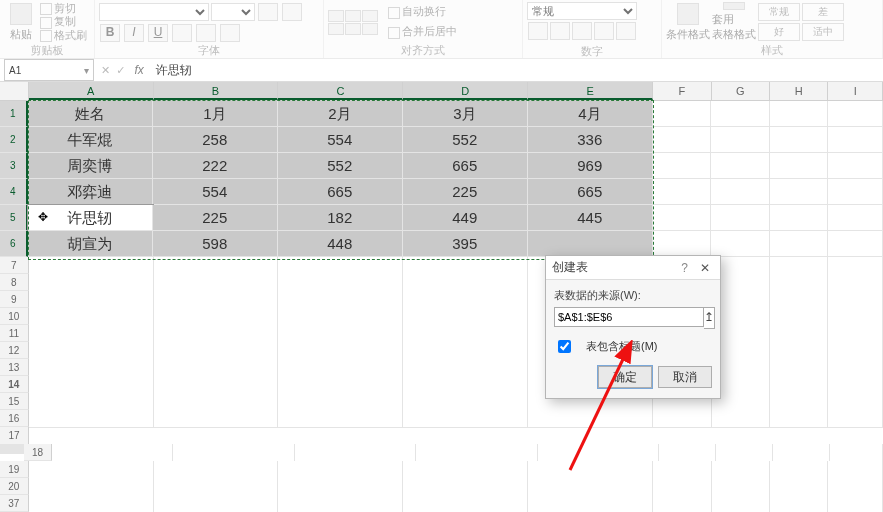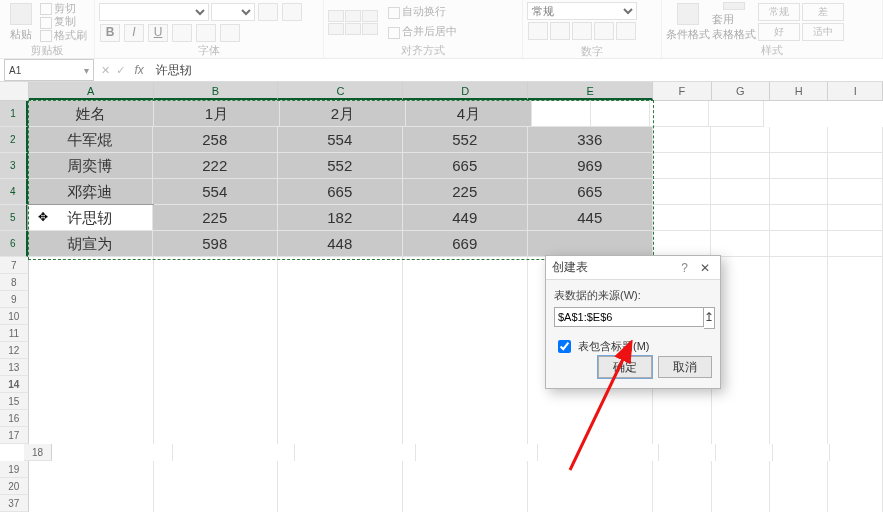--- a/index.html
+++ b/index.html
@@ -54,21 +54,21 @@
 
 
 .dialog{position:absolute;left:545px;top:255px;width:174px;background:#f6f6f6;border:1px solid #b5b5b5;box-shadow:4px 4px 12px rgba(0,0,0,.25);font-size:12px}
 .dlg-t{display:flex;align-items:center;justify-content:space-between;padding:3px 6px;background:#fff;border-bottom:1px solid #ddd;font-size:12px;color:#444}
 .dlg-t .x{cursor:pointer;color:#555;padding:0 4px}
 .dlg-t .q{color:#888;margin-left:auto;margin-right:8px}
 .dlg-b{padding:8px 8px 10px}
 .range{display:flex;margin:4px 0 8px}
 .range input{flex:1;height:18px;border:1px solid #aaa;font-size:11px;padding:0 3px}
 .range .pick{width:18px;height:20px;border:1px solid #aaa;border-left:none;text-align:center;line-height:18px;background:#fff;cursor:pointer}
-.chk{display:flex;align-items:center;gap:4px;font-size:11px;color:#333;}
+.chk{display:flex;align-items:center;gap:12px;font-size:11px;color:#333;margin-bottom:10px}
 .btns{display:flex;justify-content:flex-end;gap:6px}
 .btn{min-width:54px;height:22px;border:1px solid #adadad;background:#e9e9e9;font-size:12px;color:#333;cursor:pointer}
 .btn.primary{outline:1px solid #7aa7d8}
 
 
 .arrow{position:absolute;pointer-events:none}
 .cursor{position:absolute;font-size:12px;color:#000}
 </style>
 </head>
 <body>
@@ -171,20 +171,21 @@
     <div class="ch wG">G</div>
     <div class="ch wH">H</div>
     <div class="ch wI">I</div>
   </div>
   <div class="rows" id="rows">
       <div class="row sel tall">
         <div class="rh sel">1</div>
         <div class="cell wA sel" style="font-size: 15px;">姓名</div>
         <div class="cell wB sel" style="font-size: 15px;">1月</div>
         <div class="cell wC sel" style="font-size: 15px;">2月</div>
+        <div class="cell wD sel" style="font-size: 15px;">3月</div>
         <div class="cell wE sel" style="font-size: 15px;">4月</div>
         <div class="cell wF"></div>
         <div class="cell wG"></div>
         <div class="cell wH"></div>
         <div class="cell wI"></div>
       </div>
       <div class="row sel tall">
         <div class="rh sel">2</div>
         <div class="cell wA sel">牛军焜</div>
         <div class="cell wB sel">258</div>
@@ -230,21 +231,21 @@
         <div class="cell wF"></div>
         <div class="cell wG"></div>
         <div class="cell wH"></div>
         <div class="cell wI"></div>
       </div>
       <div class="row sel tall">
         <div class="rh sel">6</div>
         <div class="cell wA sel">胡宣为</div>
         <div class="cell wB sel">598</div>
         <div class="cell wC sel">448</div>
-        <div class="cell wD sel">669</div>
+        <div class="cell wD sel">395</div>
         <div class="cell wE sel"></div>
         <div class="cell wF"></div>
         <div class="cell wG"></div>
         <div class="cell wH"></div>
         <div class="cell wI"></div>
       </div>
       <div class="row" style="height: 17px;">
         <div class="rh" style="line-height: 17px;">7</div>
         <div class="cell wA" style="line-height: 17px; height: 17px;"></div>
         <div class="cell wB" style="line-height: 17px; height: 17px;"></div>
@@ -357,21 +358,21 @@
         <div class="cell wA" style="line-height: 17px; height: 17px;"></div>
         <div class="cell wB" style="line-height: 17px; height: 17px;"></div>
         <div class="cell wC" style="line-height: 17px; height: 17px;"></div>
         <div class="cell wD" style="line-height: 17px; height: 17px;"></div>
         <div class="cell wE" style="line-height: 17px; height: 17px;"></div>
         <div class="cell wF" style="line-height: 17px; height: 17px;"></div>
         <div class="cell wG" style="line-height: 17px; height: 17px;"></div>
         <div class="cell wH" style="line-height: 17px; height: 17px;"></div>
         <div class="cell wI" style="line-height: 17px; height: 17px;"></div>
       </div>
-      <div class="row" style="height: 17px;">
+      <div class="row" style="height: 17px; flex-direction: column;">
         <div class="rh" style="line-height: 17px;">17</div>
         <div class="cell wA" style="line-height: 17px; height: 17px;"></div>
         <div class="cell wB" style="line-height: 17px; height: 17px;"></div>
         <div class="cell wC" style="line-height: 17px; height: 17px;"></div>
         <div class="cell wD" style="line-height: 17px; height: 17px;"></div>
         <div class="cell wE" style="line-height: 17px; height: 17px;"></div>
         <div class="cell wF" style="line-height: 17px; height: 17px;"></div>
         <div class="cell wG" style="line-height: 17px; height: 17px;"></div>
         <div class="cell wH" style="line-height: 17px; height: 17px;"></div>
         <div class="cell wI" style="line-height: 17px; height: 17px;"></div>

